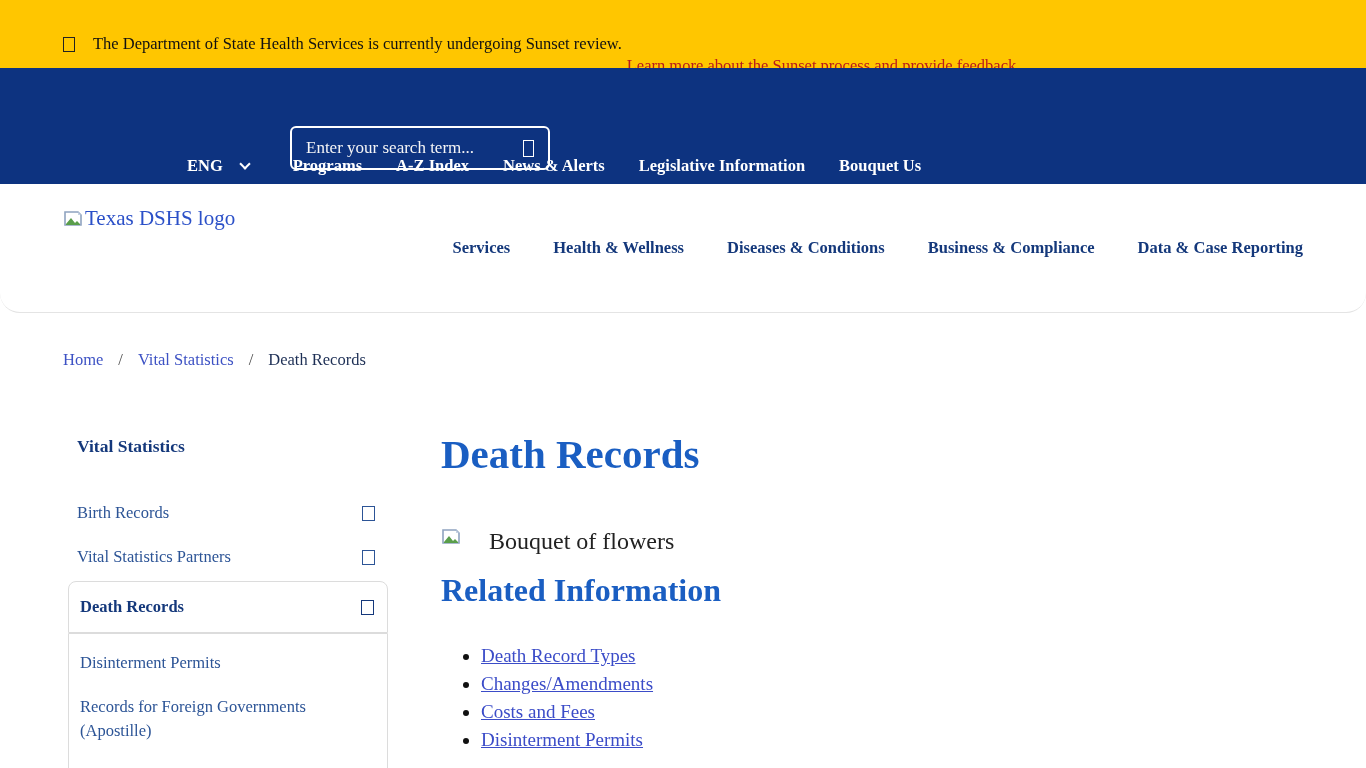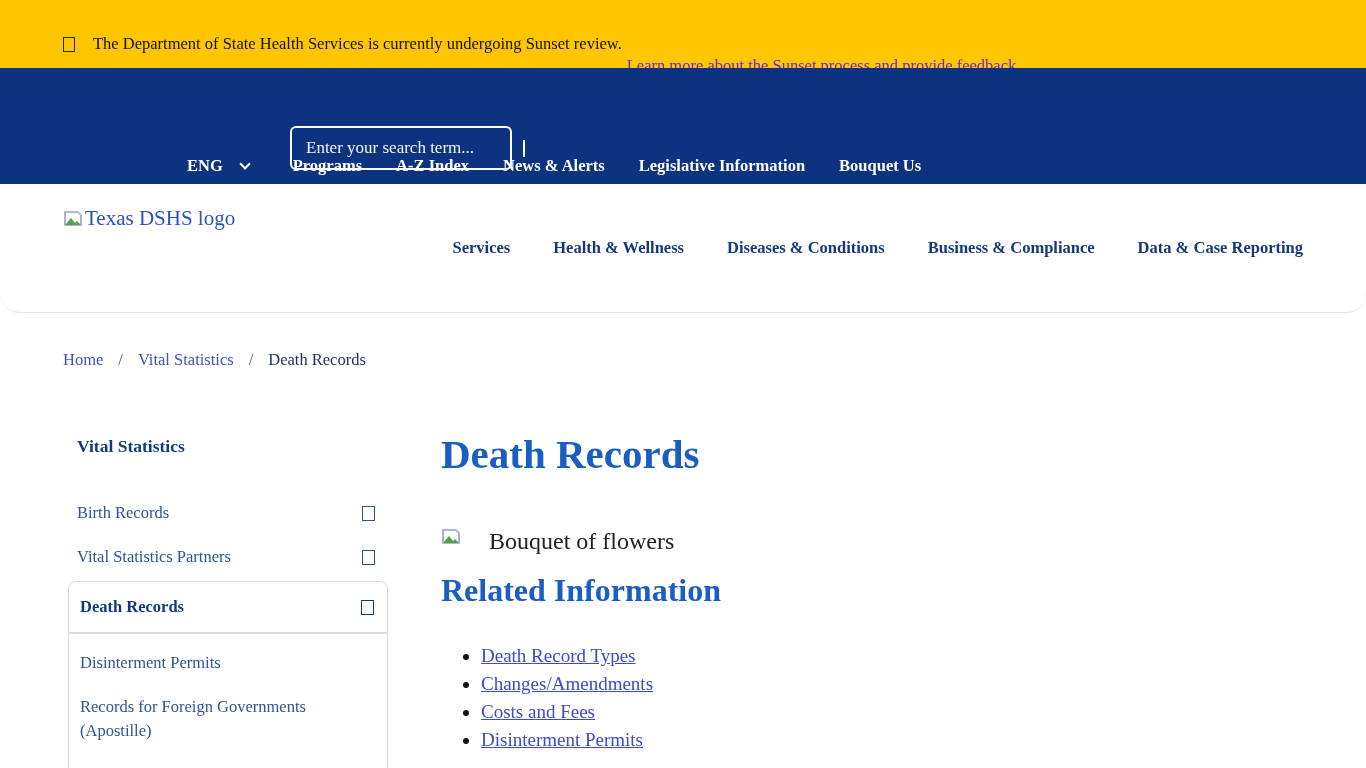--- a/index.html
+++ b/index.html
@@ -5,33 +5,33 @@
   * { margin: 0; padding: 0; box-sizing: border-box; }
   html, body { width: 1366px; height: 768px; overflow: hidden; background: #fff;
     font-family: "Liberation Serif", "DejaVu Serif", serif; }
 
   
   .banner { position: absolute; left: 0; top: 0; width: 1366px; height: 88px;
     background: var(--yellow, #FFC600); display: flex; align-items: center; padding-left: 63px;
     color: #111; font-size: 16.5px; }
   .banner .tofu { display: inline-block; width: 12px; height: 15px; border: 1.5px solid #222;
     margin-right: 18px; flex: 0 0 auto; }
-  .banner a { color: #6d28d9; text-decoration: underline; margin-left: 5px; margin-top: 44px; }
+  .banner a { color: #b91c1c; text-decoration: underline; margin-left: 5px; margin-top: 44px; }
 
   
   .utilbar { position: absolute; left: 0; top: 68px; width: 1366px; height: 116px;
     background: var(--navy, #0D3380); color: #fff; }
   .utilnav { position: absolute; left: 139px; top: 88px; display: flex; align-items: center; }
   .utilnav a, .utilnav .lang { color: #fff; text-decoration: none; font-weight: bold;
     font-size: 16.5px; }
   .lang { display: inline-flex; align-items: center; margin-right: 44px; cursor: pointer; margin-left: 48px; }
   .chev { display: inline-block; width: 8px; height: 8px; border-left: 2px solid #fff;
     border-bottom: 2px solid #fff; transform: rotate(-45deg); margin-left: 18px; margin-top: -4px; }
   .utilnav a { margin-right: 34px; }
-  .searchbox { position: absolute; left: 290px; top: 58px; width: 222px; height: 44px;
+  .searchbox { position: absolute; left: 290px; top: 58px; width: 260px; height: 44px;
     border: 2px solid #fff; border-radius: 6px; display: flex; align-items: center;
     padding: 0 14px; background: transparent; }
   .searchbox input { flex: 1; background: transparent; border: none; outline: none;
     color: #fff; font-size: 17px; font-family: inherit; }
   .searchbox input::placeholder { color: #f5f5f5; opacity: 1; }
   .searchbox .tofu { display: inline-block; width: 13px; height: 17px;
     border: 1.5px solid #fff; margin-left: 8px; cursor: pointer; }
 
   
   .siteheader { position: absolute; left: 0; top: 184px; width: 1366px; height: 129px;

